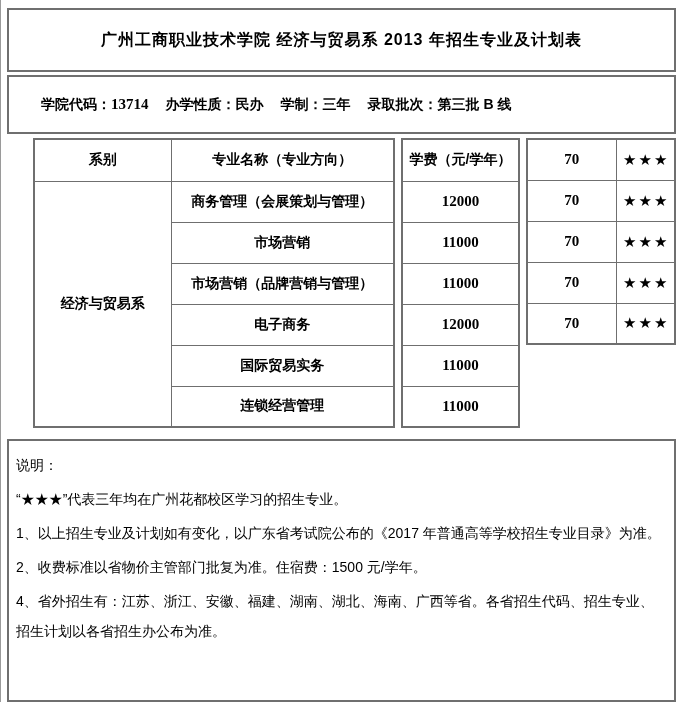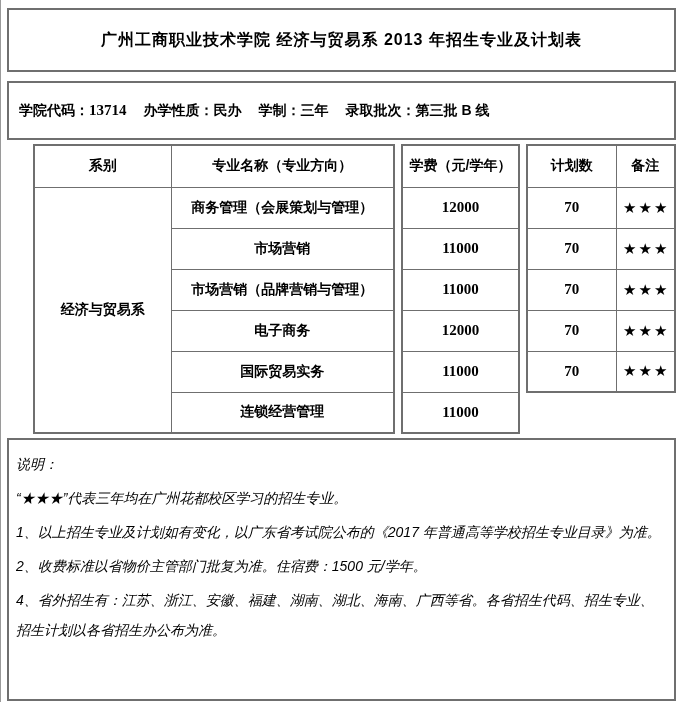--- a/index.html
+++ b/index.html
@@ -30,24 +30,24 @@
     align-items: center;
     justify-content: center;
   }
   .title-text {
     font-size: 16px;
     font-weight: bold;
     letter-spacing: 1px;
   }
   .info-box {
     height: 59px;
-    margin-top: 9px;
+    margin-top: 3px;
     display: flex;
     align-items: center;
-    padding-left: 10px;
+    padding-left: 32px;
   }
   .info-field {
     font-size: 14px;
     font-weight: bold;
     margin-right: 17px;
     white-space: nowrap;
   }
   .info-field .num { font-family: "Liberation Serif", serif; font-size: 15px; }
   .tables {
     display: flex;
@@ -82,26 +82,25 @@
     font-weight: bold;
     font-size: 15px;
   }
   td.stars {
     font-size: 15px;
     font-weight: normal;
     letter-spacing: 2px;
     padding-left: 5px;
   }
   .notes-box {
-    margin-top: 4px;
+    margin-top: 11px;
     height: 263px;
     padding: 9px 8px 0 7px;
     font-size: 14px;
     overflow: hidden;
-    font-style: italic;
   }
   .notes-box p {
     margin: 0 0 4px 0;
     line-height: 30px;
   }
 </style>
 </head>
 <body>
 
 <div class="page">
@@ -176,24 +175,20 @@
           </tr>
     </tbody>
       </table>
 
     <table class="t-c">
       <colgroup>
           <col style="width:89px">
           <col style="width:59px">
         </colgroup>
       <tbody>
-          <tr class="header-row">
-        <th>计划数</th>
-        <th>备注</th>
-      </tr>
       <tr>
         <td class="num">70</td>
         <td class="stars">★★★</td>
       </tr>
       <tr>
         <td class="num">70</td>
         <td class="stars">★★★</td>
       </tr>
       <tr>
         <td class="num">70</td>

